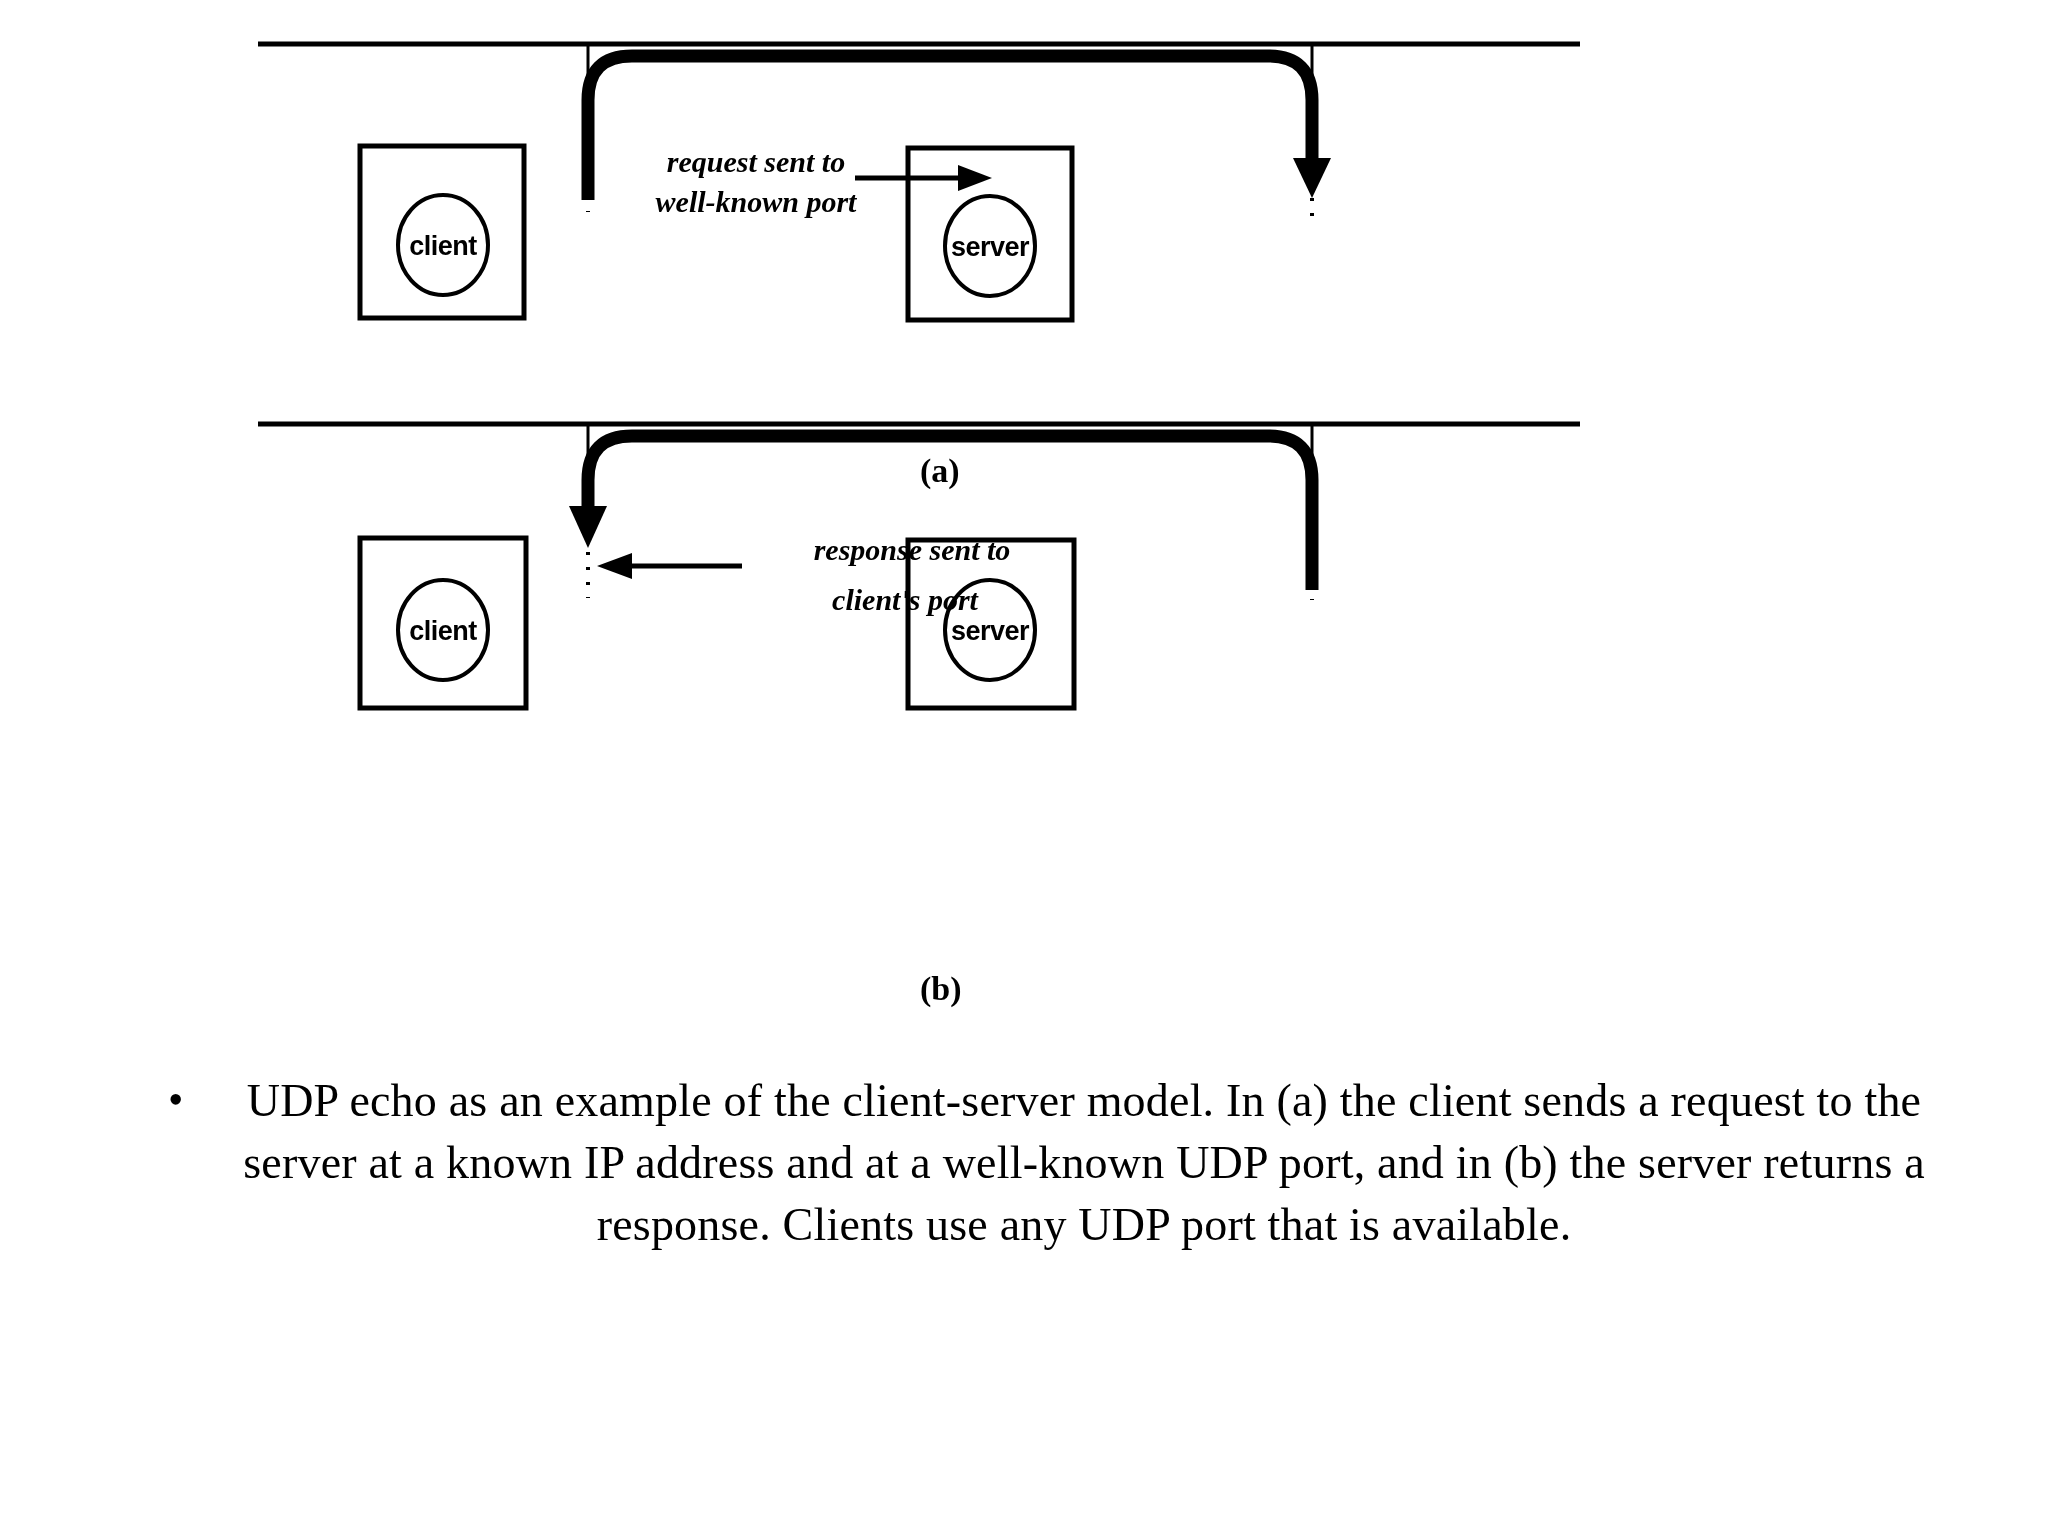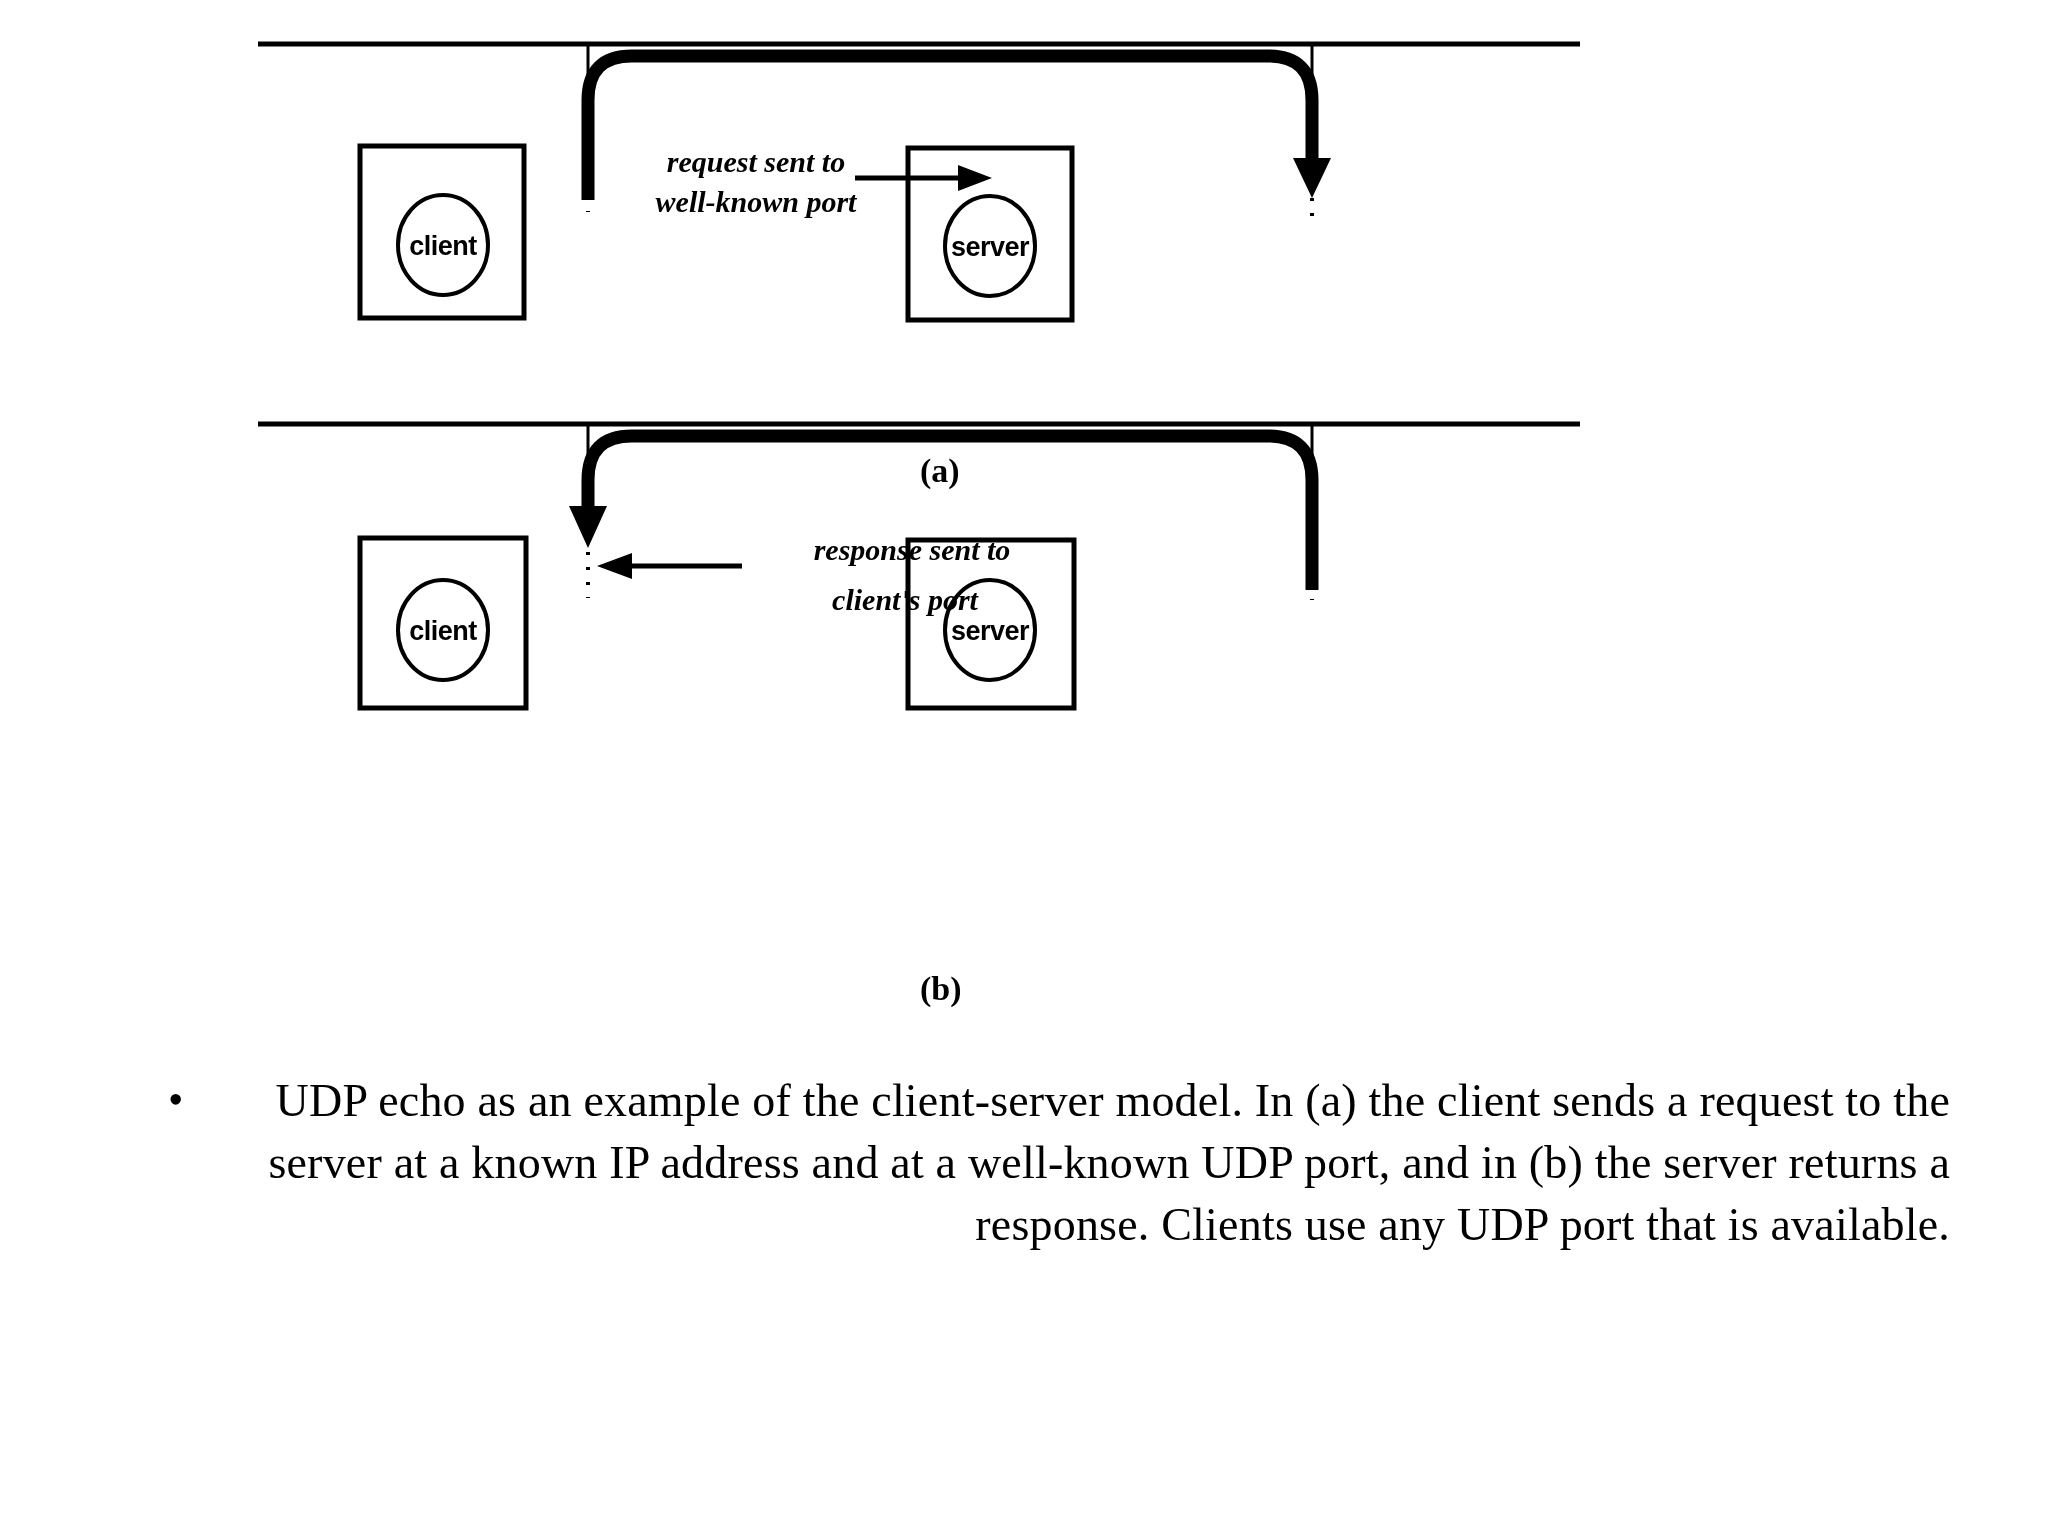--- a/index.html
+++ b/index.html
@@ -72,21 +72,21 @@
     flex: 0 0 58px;
     text-align: left;
     padding-left: 8px;
     box-sizing: border-box;
   }
   .bullet-body {
     font-family: "Liberation Serif", serif;
     font-size: 46px;
     line-height: 62px;
     flex: 1 1 auto;
-    text-align: right;
+    text-align: center;
     letter-spacing: 0.2px;
   }
 </style>
 </head>
 <body>
 
 <div id="slide">
 
   <svg id="figure-svg" viewBox="0 0 2048 1040">
 

